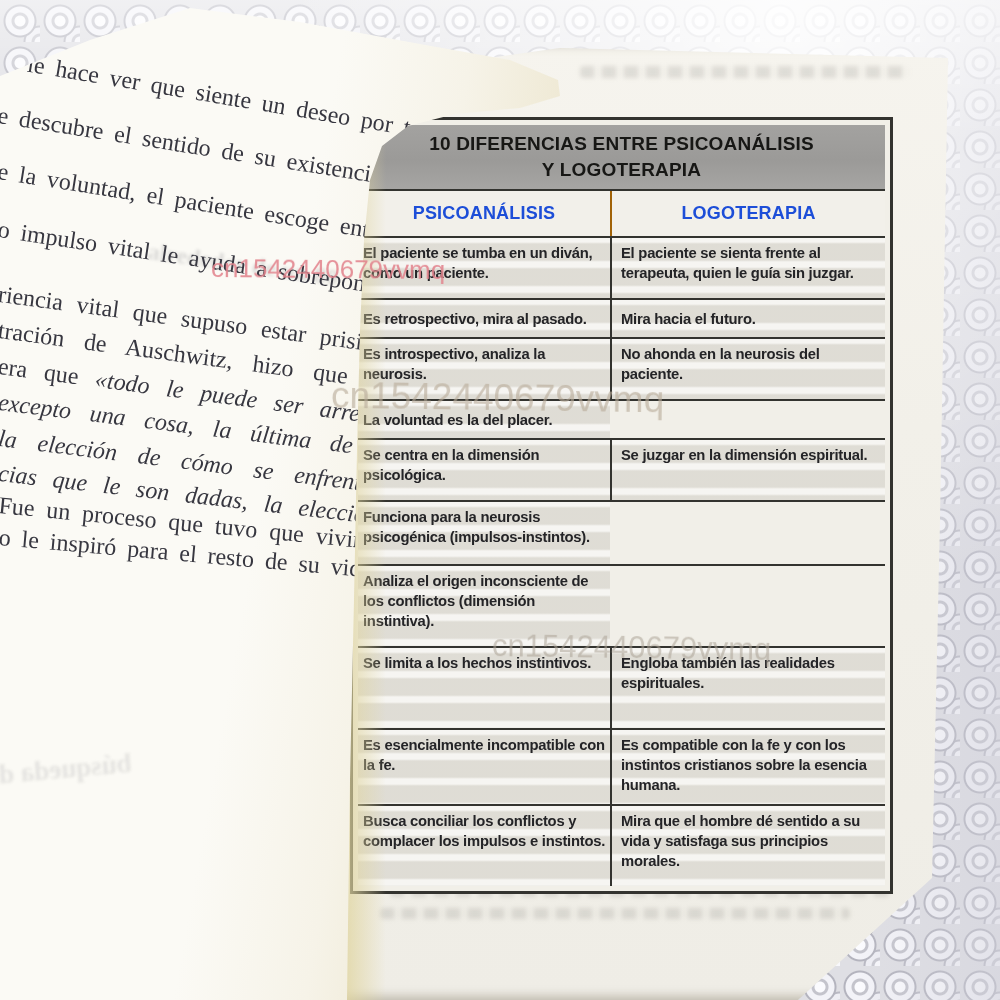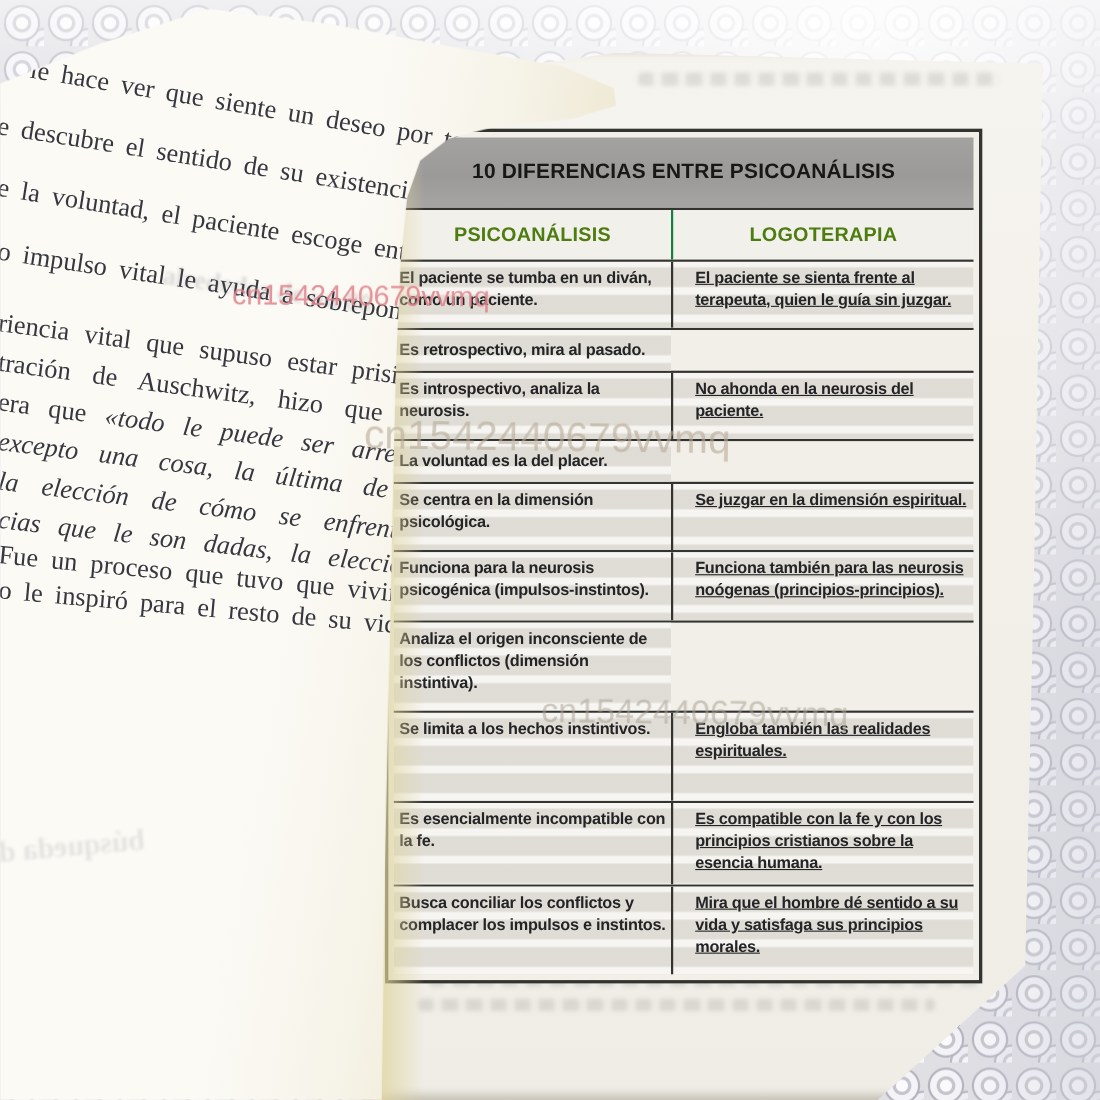--- a/index.html
+++ b/index.html
@@ -45,33 +45,33 @@
     position:absolute;left:20px;top:77px;width:543px;
     border:3px solid #33332f;background:#f1efe8;padding:5px;box-sizing:border-box;
   }
   .t-title{
     background:linear-gradient(180deg,#a3a2a0,#9b9a98 55%,#a6a5a3);
     height:64px;display:flex;flex-direction:column;align-items:center;justify-content:center;
     color:#171715;font-weight:700;font-size:19px;letter-spacing:.2px;text-align:center;line-height:1.35;
     border-bottom:2px solid #33332f;
   }
   .t-colhead{display:flex;height:45px;background:#f2f0ea;}
-  .t-colhead .hc{display:flex;align-items:center;justify-content:center;font-weight:700;font-size:18px;color:#4d7c0f;letter-spacing:.2px;}
+  .t-colhead .hc{display:flex;align-items:center;justify-content:center;font-weight:700;font-size:18px;color:#1d4ed8;letter-spacing:.2px;}
   .t-colhead .hc.l{width:252px;}
-  .t-colhead .hc.r{flex:1;border-left:2px solid #15803d;}
+  .t-colhead .hc.r{flex:1;border-left:2px solid #a16207;}
   .t-row{display:flex;border-top:2px solid #33332f;overflow:hidden;}
   .t-cell{
     box-sizing:border-box;font-size:14.8px;line-height:20px;letter-spacing:-.25px;
     color:#242427;font-weight:600;padding:5px 4px 3px 5px;
     background:
       repeating-linear-gradient(180deg, rgba(255,255,255,.55) 0 4px, rgba(203,200,192,.38) 6px 22px, rgba(255,255,255,.55) 24px 25px),
       #ebe9e2;
   }
   .t-cell.l{width:252px;}
-  .t-cell.r{flex:1;border-left:2px solid #33332f;padding-left:20px;padding-right:5px;text-decoration:underline;}
+  .t-cell.r{flex:1;border-left:2px solid #33332f;padding-left:9px;padding-right:5px;}
   .h60{height:60px;} .h37{height:37px;} .h63{height:60px;} .h64{height:60px;}
   .h66{height:62px;} .h87{height:80px;} .h80{height:80px;} .h74{height:74px;} .h86{height:80px;}
   .vcenter .t-cell{display:flex;align-items:center;padding-top:0;padding-bottom:0;}
   
   .curl-glow{position:absolute;left:340px;top:120px;width:46px;height:880px;
     background:linear-gradient(90deg, rgba(224,213,160,.9), rgba(224,213,160,0));}
   .left-page{
     position:absolute;left:0;top:0;width:600px;height:1000px;
     background:
       linear-gradient(100deg,#fbfaf5 45%,#f6f3e8 62%,#ece5cd 80%,#e5dcba 90%,#f2ecd8 97%,#fdfcf4 100%),
@@ -102,57 +102,58 @@
   <div class="bubblewrap"></div>
 
   <div class="right-page">
     <div class="ghost-strip gs1"></div>
     <div class="ghost-strip gs2"></div>
     <div class="ghost-strip gs3"></div>
 
     <div class="dtable">
       <div class="t-title">
         <div>10 DIFERENCIAS ENTRE PSICOANÁLISIS</div>
+        <div>Y LOGOTERAPIA</div>
       </div>
       <div class="t-colhead">
         <div class="hc l">PSICOANÁLISIS</div>
         <div class="hc r">LOGOTERAPIA</div>
       </div>
       <div class="t-row h60">
         <div class="t-cell l">El paciente se tumba en un diván, como un paciente.</div>
         <div class="t-cell r">El paciente se sienta frente al terapeuta, quien le guía sin juzgar.</div>
       </div>
       <div class="t-row h37 vcenter">
         <div class="t-cell l">Es retrospectivo, mira al pasado.</div>
+        <div class="t-cell r">Mira hacia el futuro.</div>
       </div>
       <div class="t-row h63">
         <div class="t-cell l">Es introspectivo, analiza la neurosis.</div>
         <div class="t-cell r">No ahonda en la neurosis del paciente.</div>
       </div>
       <div class="t-row h37 vcenter">
         <div class="t-cell l">La voluntad es la del placer.</div>
       </div>
       <div class="t-row h64">
         <div class="t-cell l">Se centra en la dimensión psicológica.</div>
         <div class="t-cell r">Se juzgar en la dimensión espiritual.</div>
       </div>
       <div class="t-row h66">
         <div class="t-cell l">Funciona para la neurosis psicogénica (impulsos-instintos).</div>
-        <div class="t-cell r">Funciona también para las neurosis noógenas (principios-principios).</div>
       </div>
       <div class="t-row h87">
         <div class="t-cell l">Analiza el origen inconsciente de los conflictos (dimensión instintiva).</div>
       </div>
       <div class="t-row h80">
         <div class="t-cell l">Se limita a los hechos instintivos.</div>
         <div class="t-cell r">Engloba también las realidades espirituales.</div>
       </div>
       <div class="t-row h74">
         <div class="t-cell l">Es esencialmente incompatible con la fe.</div>
-        <div class="t-cell r">Es compatible con la fe y con los principios cristianos sobre la esencia humana.</div>
+        <div class="t-cell r">Es compatible con la fe y con los instintos cristianos sobre la esencia humana.</div>
       </div>
       <div class="t-row h86">
         <div class="t-cell l">Busca conciliar los conflictos y complacer los impulsos e instintos.</div>
         <div class="t-cell r">Mira que el hombre dé sentido a su vida y satisfaga sus principios morales.</div>
       </div>
     </div>
 
     <div class="page-number">67</div>
   </div>
 

